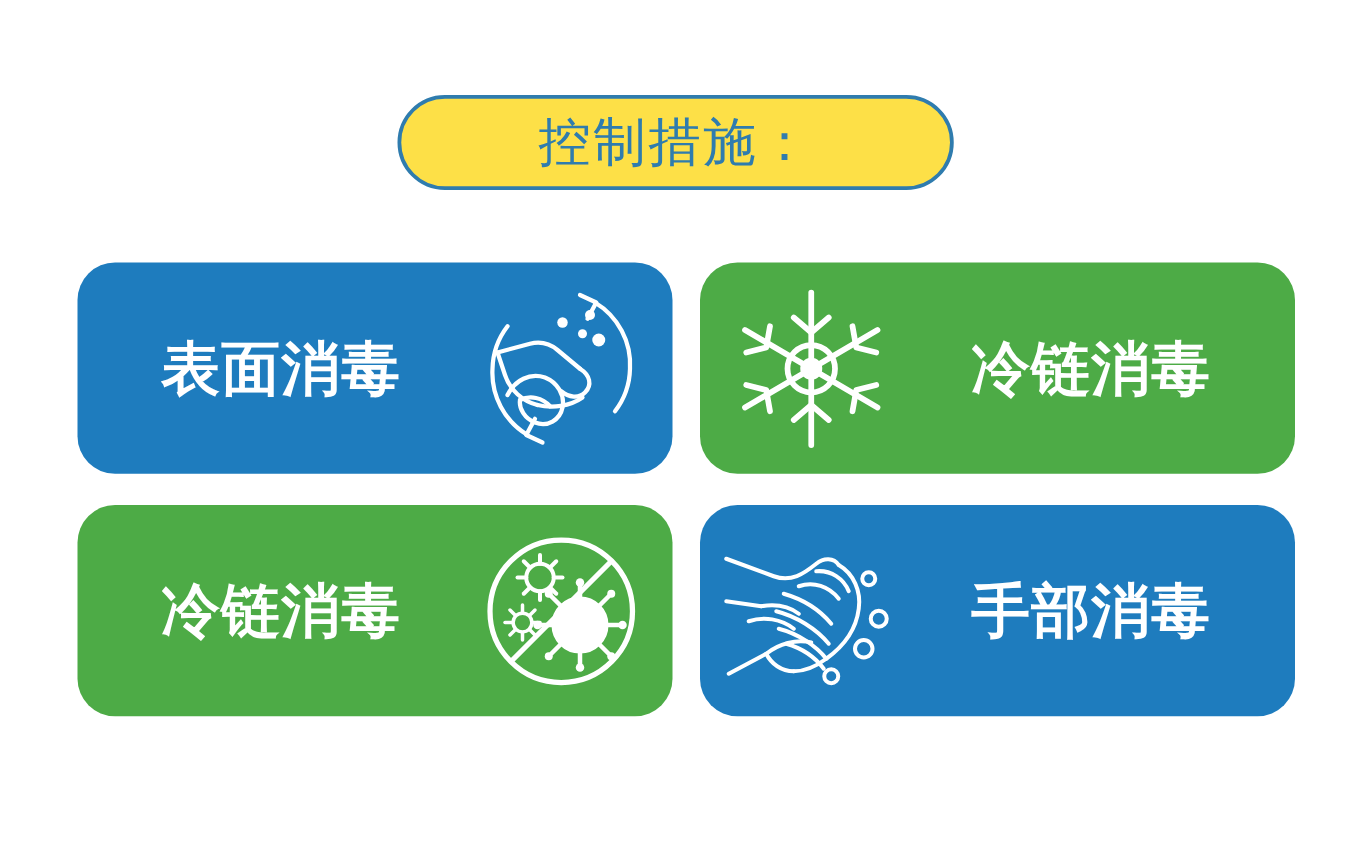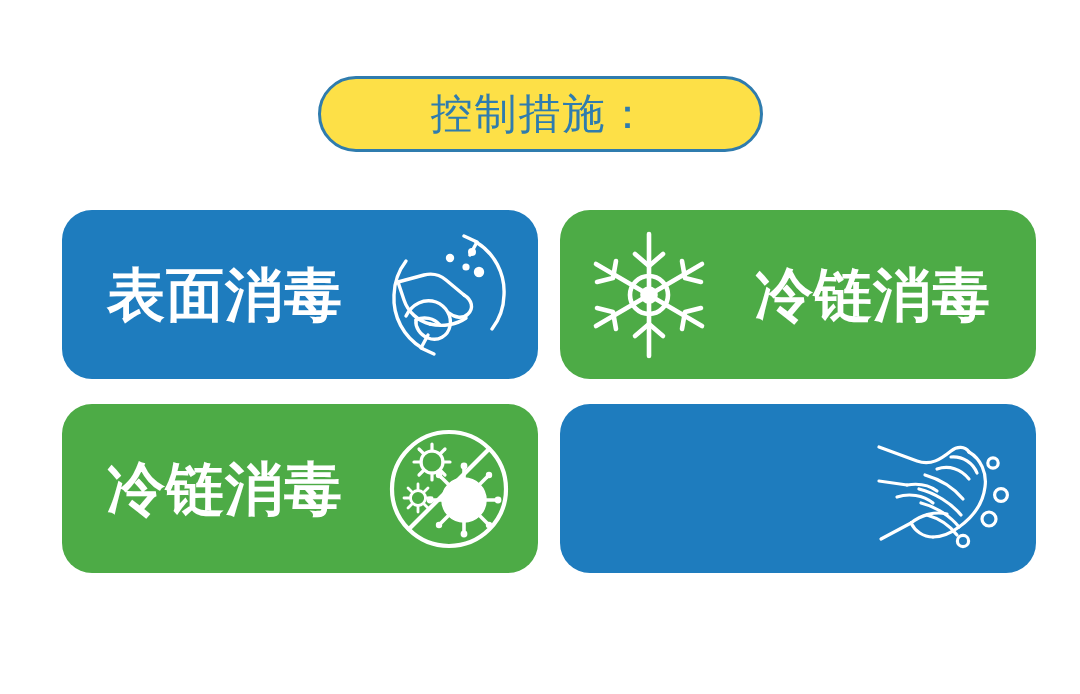--- a/index.html
+++ b/index.html
@@ -63,21 +63,21 @@
     overflow: hidden;
   }
   .card.blue  { background: #1e7cbe; }
   .card.green { background: #4dab46; }
 
   .card.text-left  { flex-direction: row; }
   .card.text-right { flex-direction: row-reverse; }
 
   .card-label {
     color: #ffffff;
-    font-size: 58px;
+    font-size: 47px;
     font-weight: bold;
     letter-spacing: 1px;
     line-height: 1;
     white-space: nowrap;
     flex: 1 1 auto;
     text-align: center;
   }
   .card-icon {
     flex: 0 0 auto;
     width: 150px;
@@ -198,20 +198,21 @@
           <path d="M26 66 L22 62"></path>
             <path d="M38 78 L42 82"></path>
           <path d="M26 78 L22 82"></path>
             <path d="M38 66 L42 62"></path>
         </g>
       </svg>
     </span>
   </div>
 
   <div class="card blue text-right">
+    <span class="card-label">手部消毒</span>
     <span class="card-icon">
       <svg width="140" height="132" viewBox="0 0 140 132" fill="none" stroke="#ffffff" stroke-width="3.2" stroke-linecap="round" stroke-linejoin="round">
 
         <path d="M2 24 L40 38 C54 43 64 36 74 28 C80 23 88 23 92 29"></path>
         <path d="M2 58 L30 62"></path>
         <path d="M4 116 L34 100"></path>
 
         <path d="M30 62 C42 60 52 62 60 68"></path>
         <path d="M20 74 C32 70 46 72 56 80"></path>
         <path d="M34 100 C44 92 58 88 70 91"></path>

